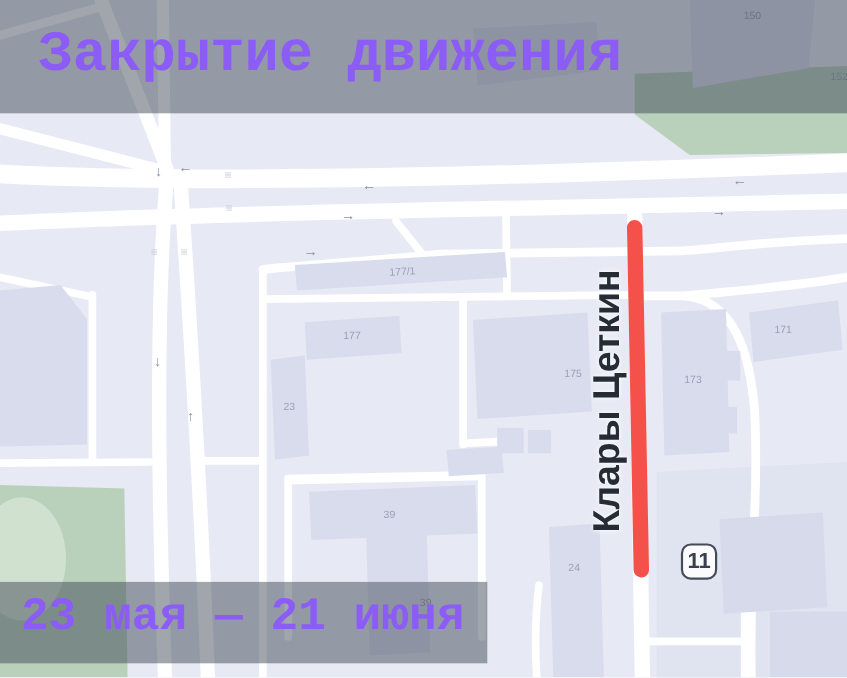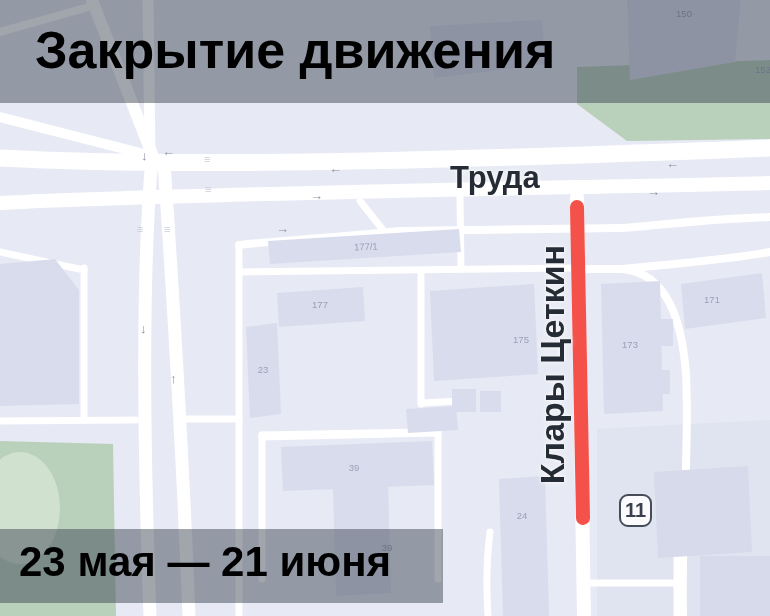--- a/index.html
+++ b/index.html
@@ -20,22 +20,22 @@
     text-shadow:0 0 3px rgba(255,255,255,.9),0 0 6px rgba(255,255,255,.7);
     white-space:nowrap;
   }
   #street-h{left:450px;top:160px;font-size:31px;}
   #street-v{
     left:417px;top:345px;width:270px;text-align:center;font-size:34px;
     transform:rotate(-90deg);transform-origin:center;
   }
 
   .banner{
-    position:absolute;background:rgba(58,66,82,0.48);color:#000000;
-    font-weight:bold;box-sizing:border-box;
+    position:absolute;background:rgba(58,66,82,0.48);color:#8b5cf6;
+    font-weight:bold;box-sizing:border-box;font-family:Liberation Mono, monospace;
   }
   #banner-top{left:0;top:0;width:770px;height:103px;padding:22px 0 0 35px;font-size:52px;line-height:1.1;}
   #banner-bottom{left:0;top:529px;width:443px;height:74px;padding-left:19px;font-size:42px;line-height:65px;}
 
   #addr-badge{
     position:absolute;left:619px;top:494px;width:33px;height:33px;
     border:2.5px solid #454b58;border-radius:9px;background:rgba(253,253,254,0.92);
     display:flex;align-items:center;justify-content:center;
     font-size:20px;font-weight:700;color:#3a404d;box-sizing:border-box;
   }
@@ -142,21 +142,20 @@
       <text class="bldg-label" x="630" y="348">173</text>
       <text class="bldg-label" x="712" y="303">171</text>
       <text class="bldg-label" x="354" y="471">39</text>
       <text class="bldg-label" x="387" y="551">39</text>
       <text class="bldg-label" x="522" y="519">24</text>
     </g>
 
     <line x1="577" y1="207" x2="583" y2="518" stroke="#f4514a" stroke-width="14" stroke-linecap="round"></line>
   </svg>
 
-  <div id="street-h" class="street-label">Труда</div>
   <div id="street-v" class="street-label">Клары Цеткин</div>
 
   <div id="addr-badge">
     <span>11</span>
   </div>
 
   <div id="banner-top" class="banner">
     <span>Закрытие движения</span>
   </div>
   <div id="banner-bottom" class="banner">

